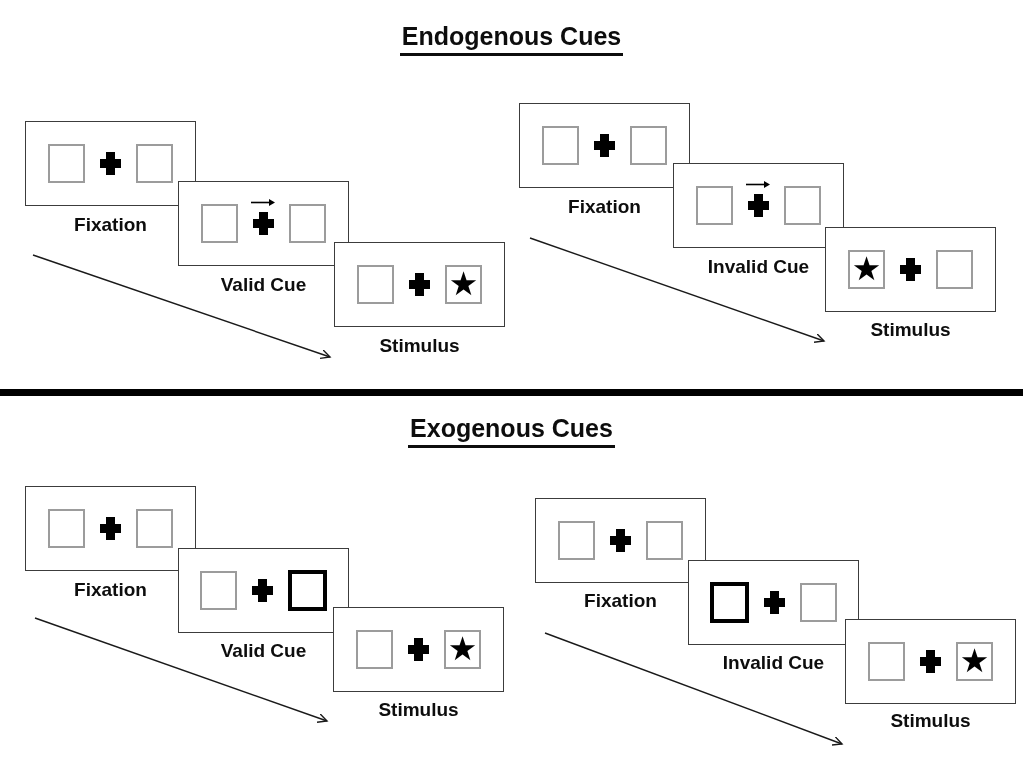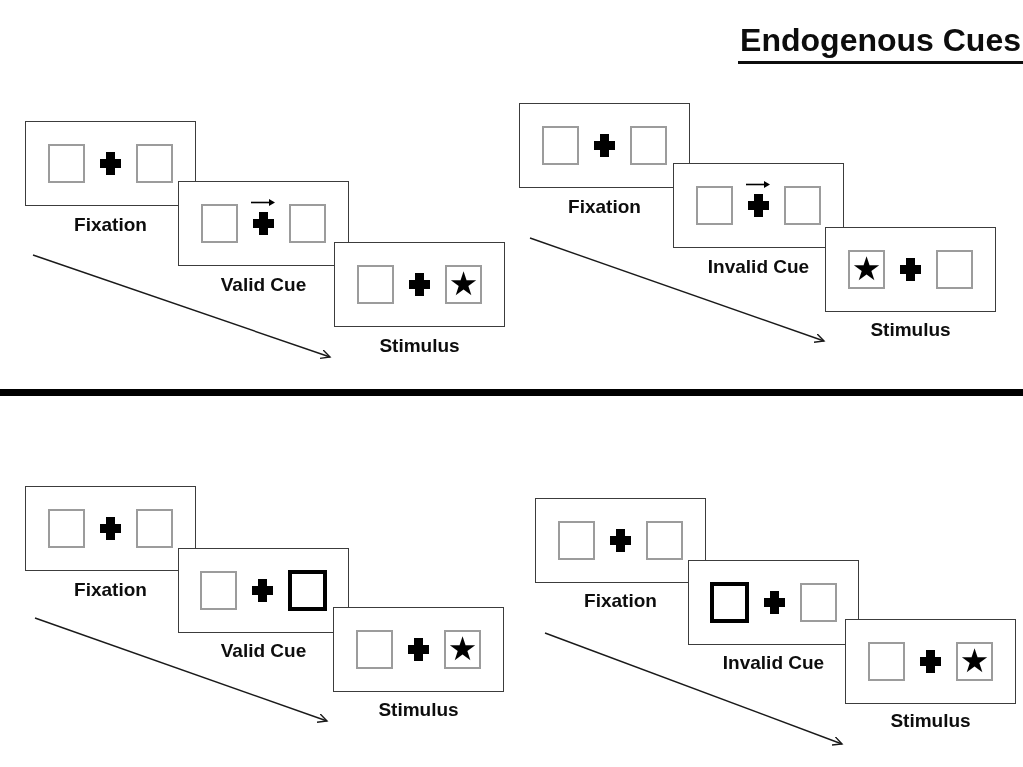--- a/index.html
+++ b/index.html
@@ -6,22 +6,22 @@
   .canvas{
     position:relative;
     width:1023px;height:767px;
     background:#ffffff;
     font-family:"Liberation Sans", sans-serif;
     overflow:hidden;
     color:#0d0d0d;
   }
   .title{
     position:absolute;left:0;width:100%;
-    text-align:right;margin:0;
-    font-size:32px;font-weight:bold;color:#0d0d0d;
+    text-align:center;margin:0;
+    font-size:25px;font-weight:bold;color:#0d0d0d;
   }
   .title .u{
     display:inline-block;
     border-bottom:3px solid #0d0d0d;
     padding:0 2px 2px 2px;
   }
   .endo-title{top:22px;}
   .exo-title{top:414px;}
   .divider{
     position:absolute;left:0;top:389px;
@@ -86,20 +86,21 @@
         <path d="M0,0 L9,4.5 L0,9" fill="none" stroke="#1a1a1a" stroke-width="1.4"></path>
       </marker>
     </defs>
     <line x1="33" y1="255" x2="330" y2="357" stroke="#1a1a1a" stroke-width="1.4" marker-end="url(#ah)"></line>
     <line x1="530" y1="238" x2="824" y2="341" stroke="#1a1a1a" stroke-width="1.4" marker-end="url(#ah)"></line>
     <line x1="35" y1="618" x2="327" y2="721" stroke="#1a1a1a" stroke-width="1.4" marker-end="url(#ah)"></line>
     <line x1="545" y1="633" x2="842" y2="744" stroke="#1a1a1a" stroke-width="1.4" marker-end="url(#ah)"></line>
   </svg>
 
   <h1 class="title endo-title"><span class="u">Endogenous Cues</span></h1>
+  <h1 class="title exo-title"><span class="u">Exogenous Cues</span></h1>
 
   <div class="divider"></div>
 
   <div class="panel" style="left:25px;top:121px">
     <div class="sq"></div>
     <div class="cross">
         <i class="h"></i>
         <i class="v"></i>
       </div>
     <div class="sq"></div>

